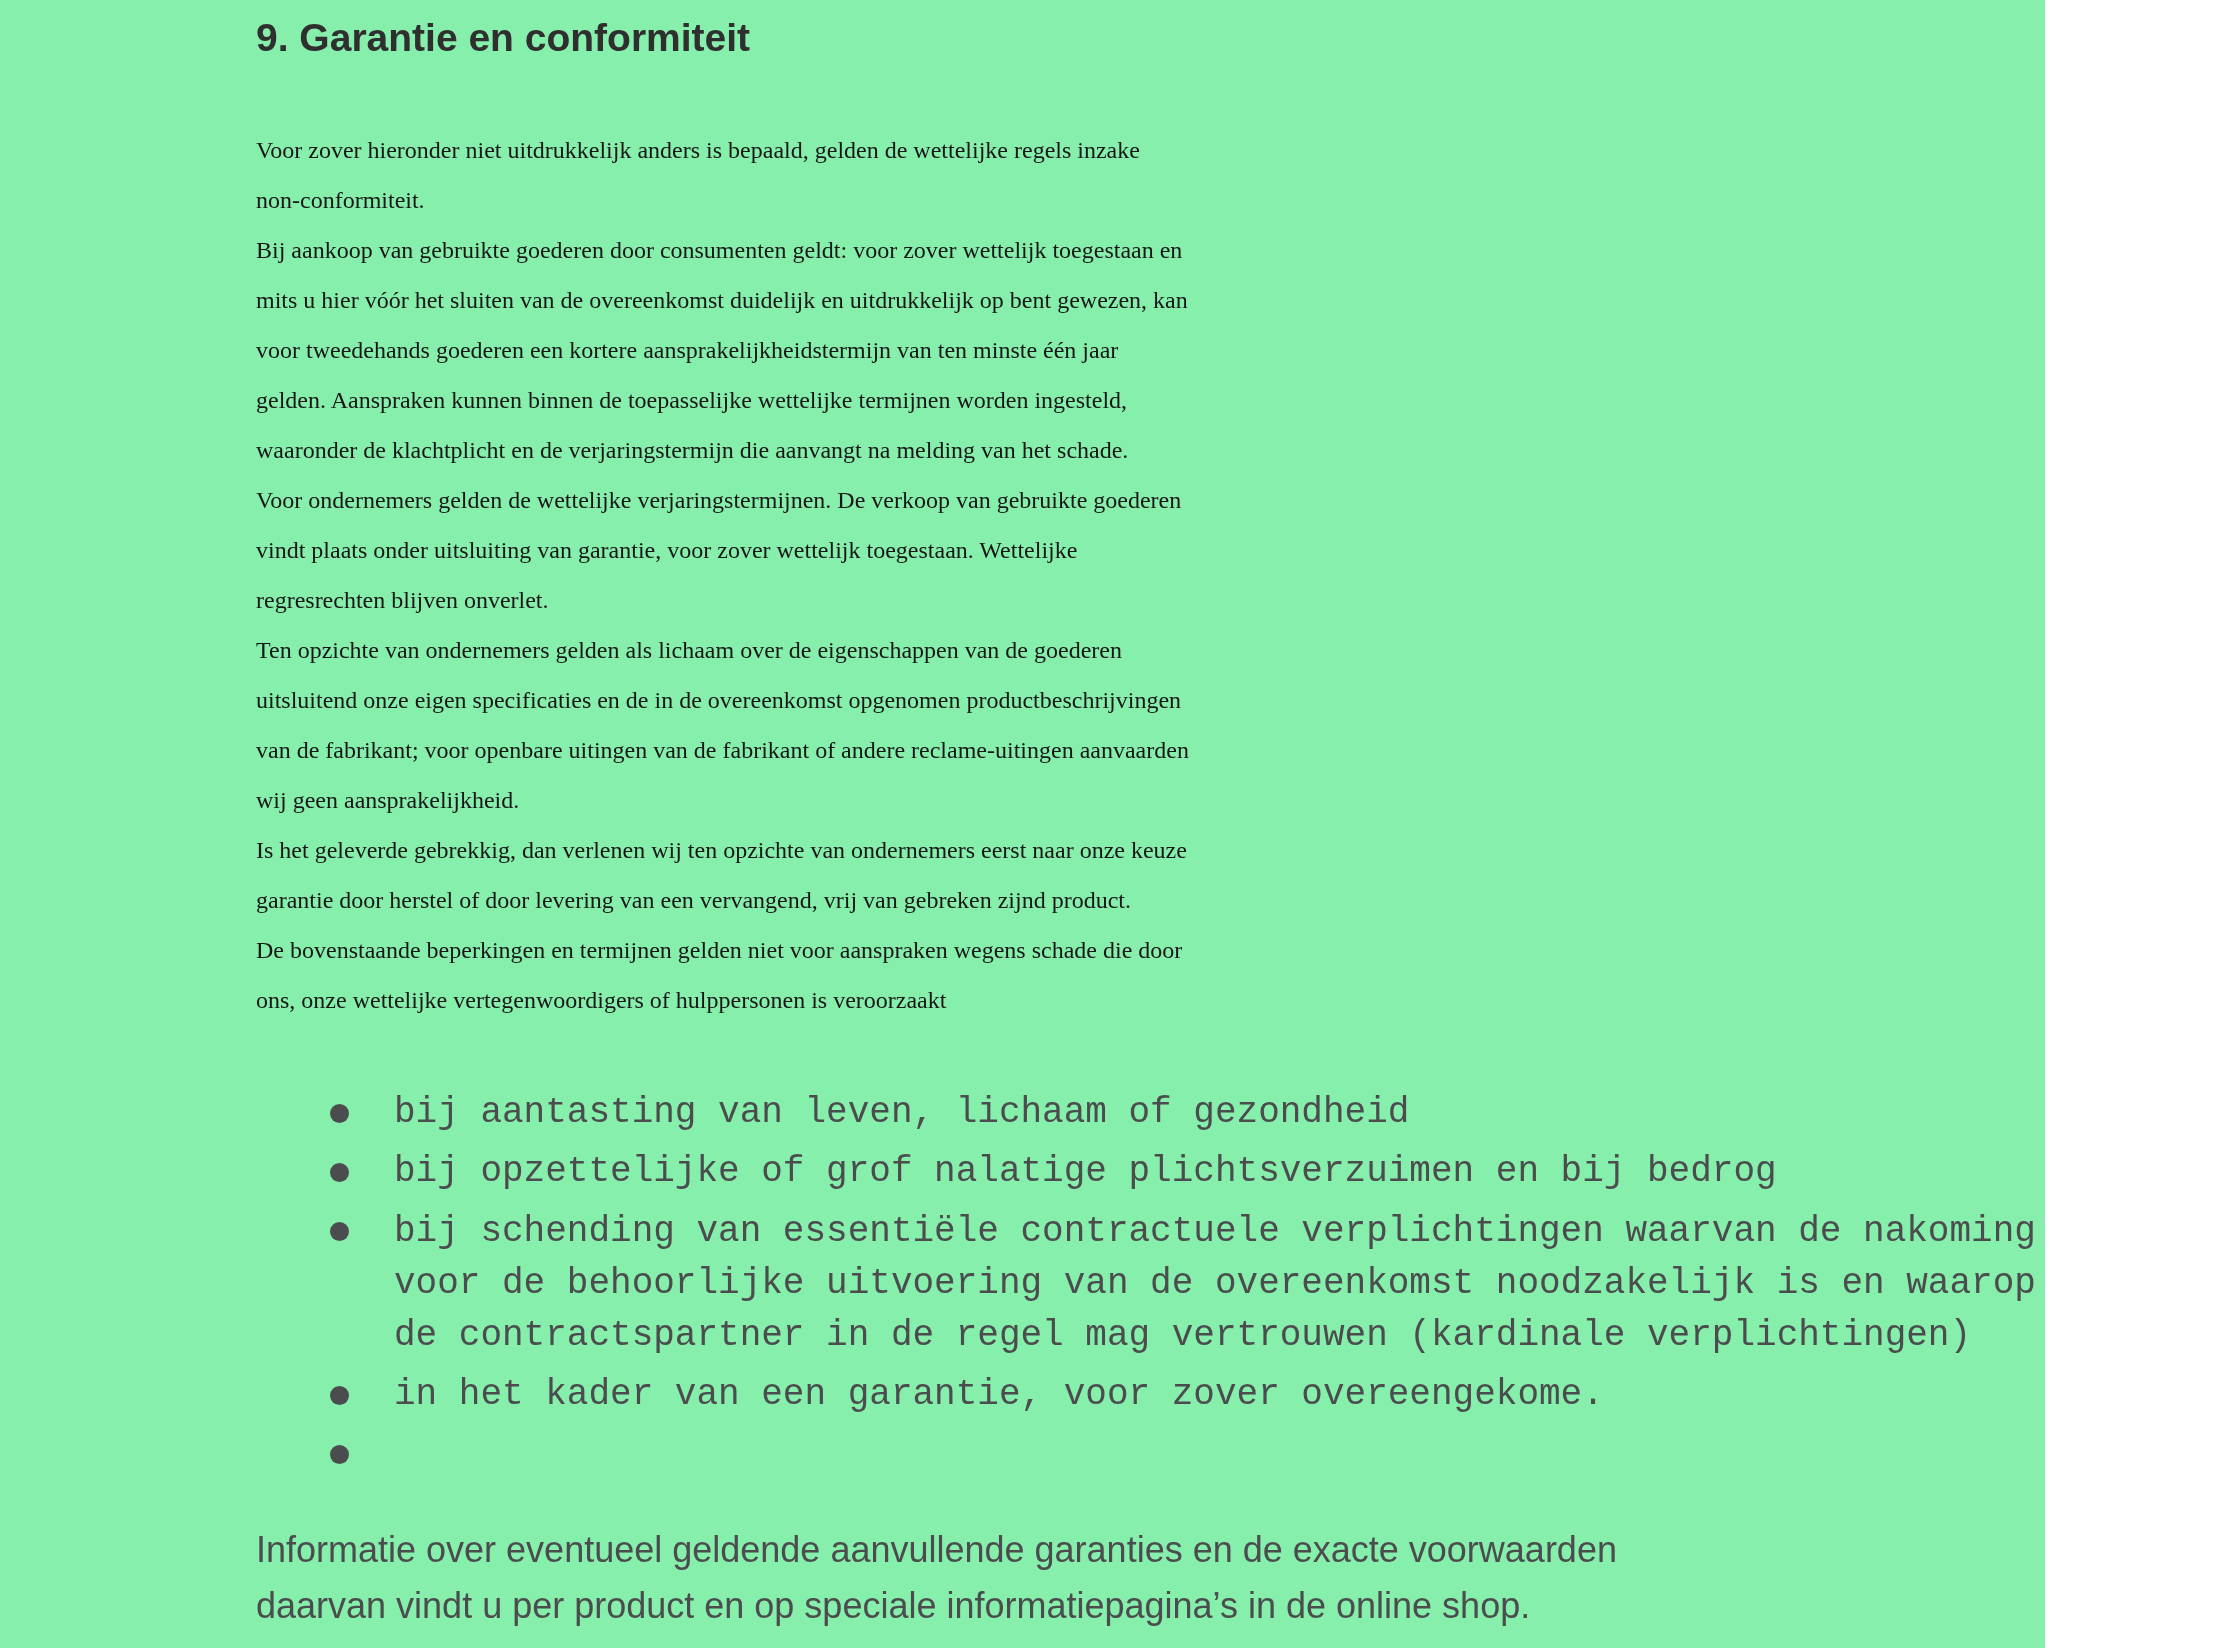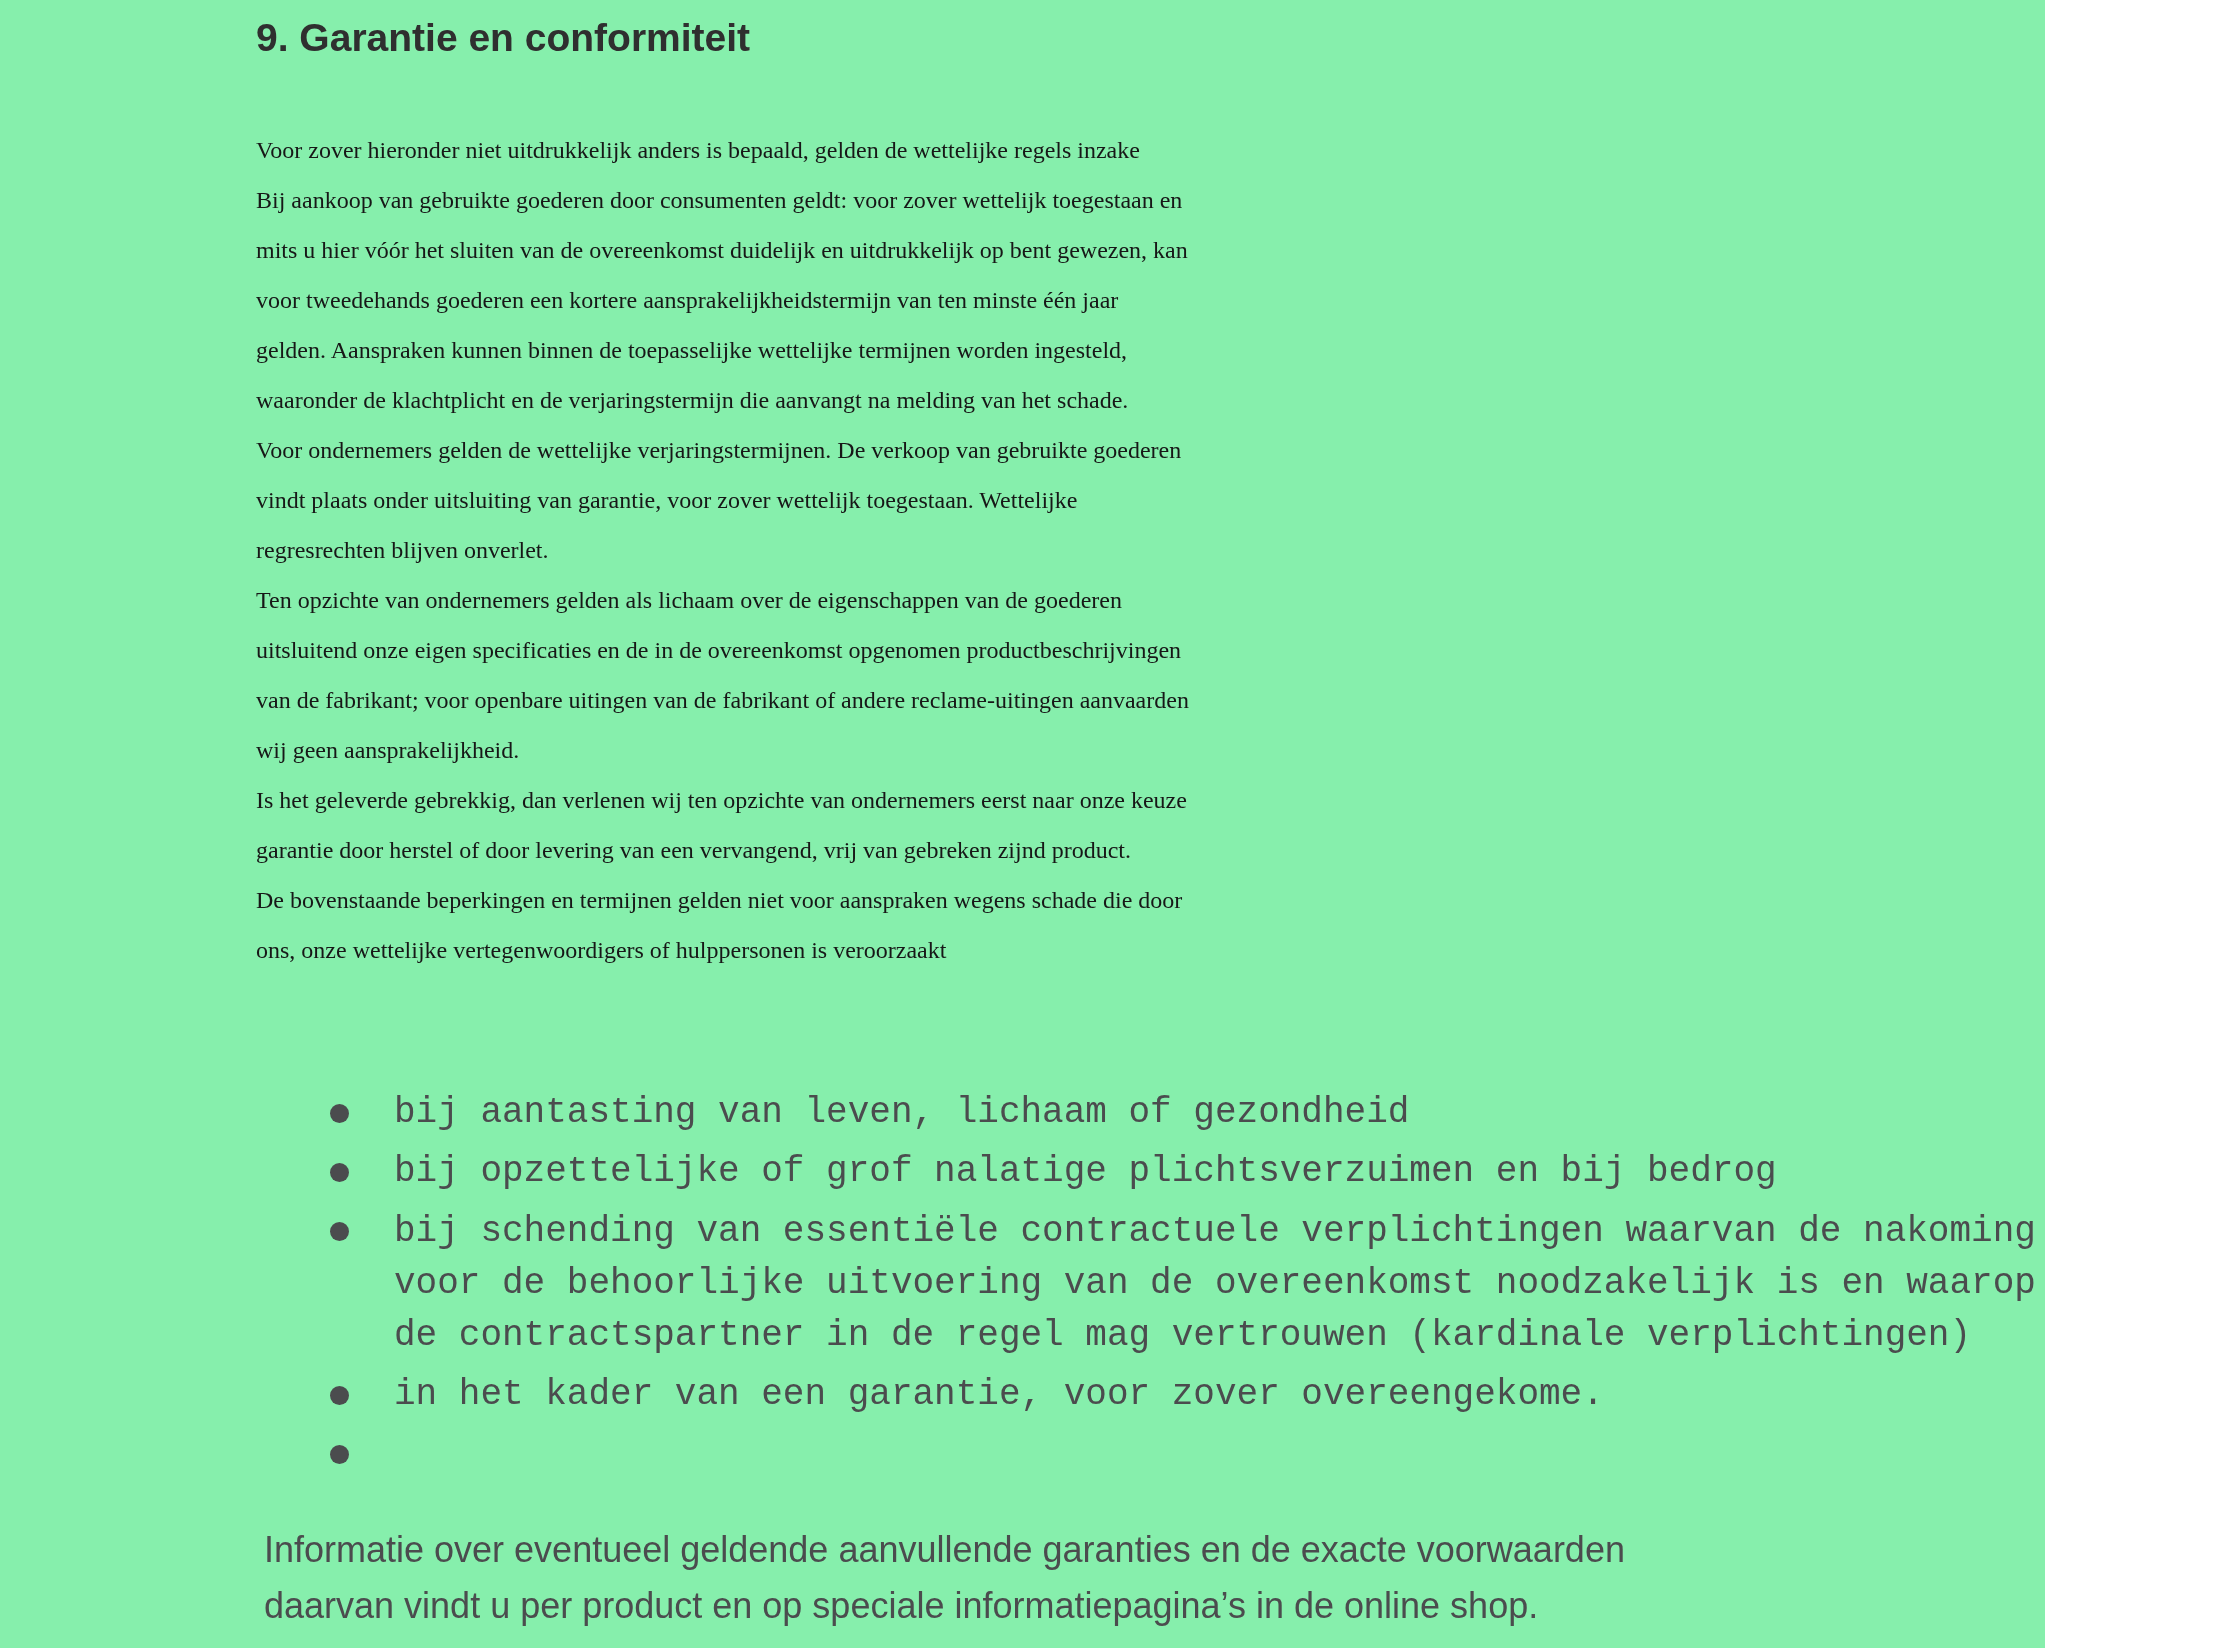--- a/index.html
+++ b/index.html
@@ -65,40 +65,41 @@
     margin-top: 16.5px;
   }
   .bullet-text {
     margin-left: 45px;
   }
   .bullet-text .line {
     white-space: nowrap;
   }
   .closing {
     position: absolute;
-    left: 264px;
+    left: 256px;
     top: 1522px;
     font-family: "Liberation Sans", sans-serif;
     font-size: 36px;
     line-height: 56px;
     color: #4b4c4e;
   }
   .closing .line {
     white-space: nowrap;
   }
 </style>
 </head>
 <body>
 
 <div class="page">
 
   <h1 class="heading">9. Garantie en conformiteit</h1>
 
   <div class="serif-block">
     <div class="line">Voor zover hieronder niet uitdrukkelijk anders is bepaald, gelden de wettelijke regels inzake</div>
+    <div class="line">non-conformiteit.</div>
     <div class="line">Bij aankoop van gebruikte goederen door consumenten geldt: voor zover wettelijk toegestaan en</div>
     <div class="line">mits u hier vóór het sluiten van de overeenkomst duidelijk en uitdrukkelijk op bent gewezen, kan</div>
     <div class="line">voor tweedehands goederen een kortere aansprakelijkheidstermijn van ten minste één jaar</div>
     <div class="line">gelden. Aanspraken kunnen binnen de toepasselijke wettelijke termijnen worden ingesteld,</div>
     <div class="line">waaronder de klachtplicht en de verjaringstermijn die aanvangt na melding van het schade.</div>
     <div class="line">Voor ondernemers gelden de wettelijke verjaringstermijnen. De verkoop van gebruikte goederen</div>
     <div class="line">vindt plaats onder uitsluiting van garantie, voor zover wettelijk toegestaan. Wettelijke</div>
     <div class="line">regresrechten blijven onverlet.</div>
     <div class="line">Ten opzichte van ondernemers gelden als lichaam over de eigenschappen van de goederen</div>
     <div class="line">uitsluitend onze eigen specificaties en de in de overeenkomst opgenomen productbeschrijvingen</div>

